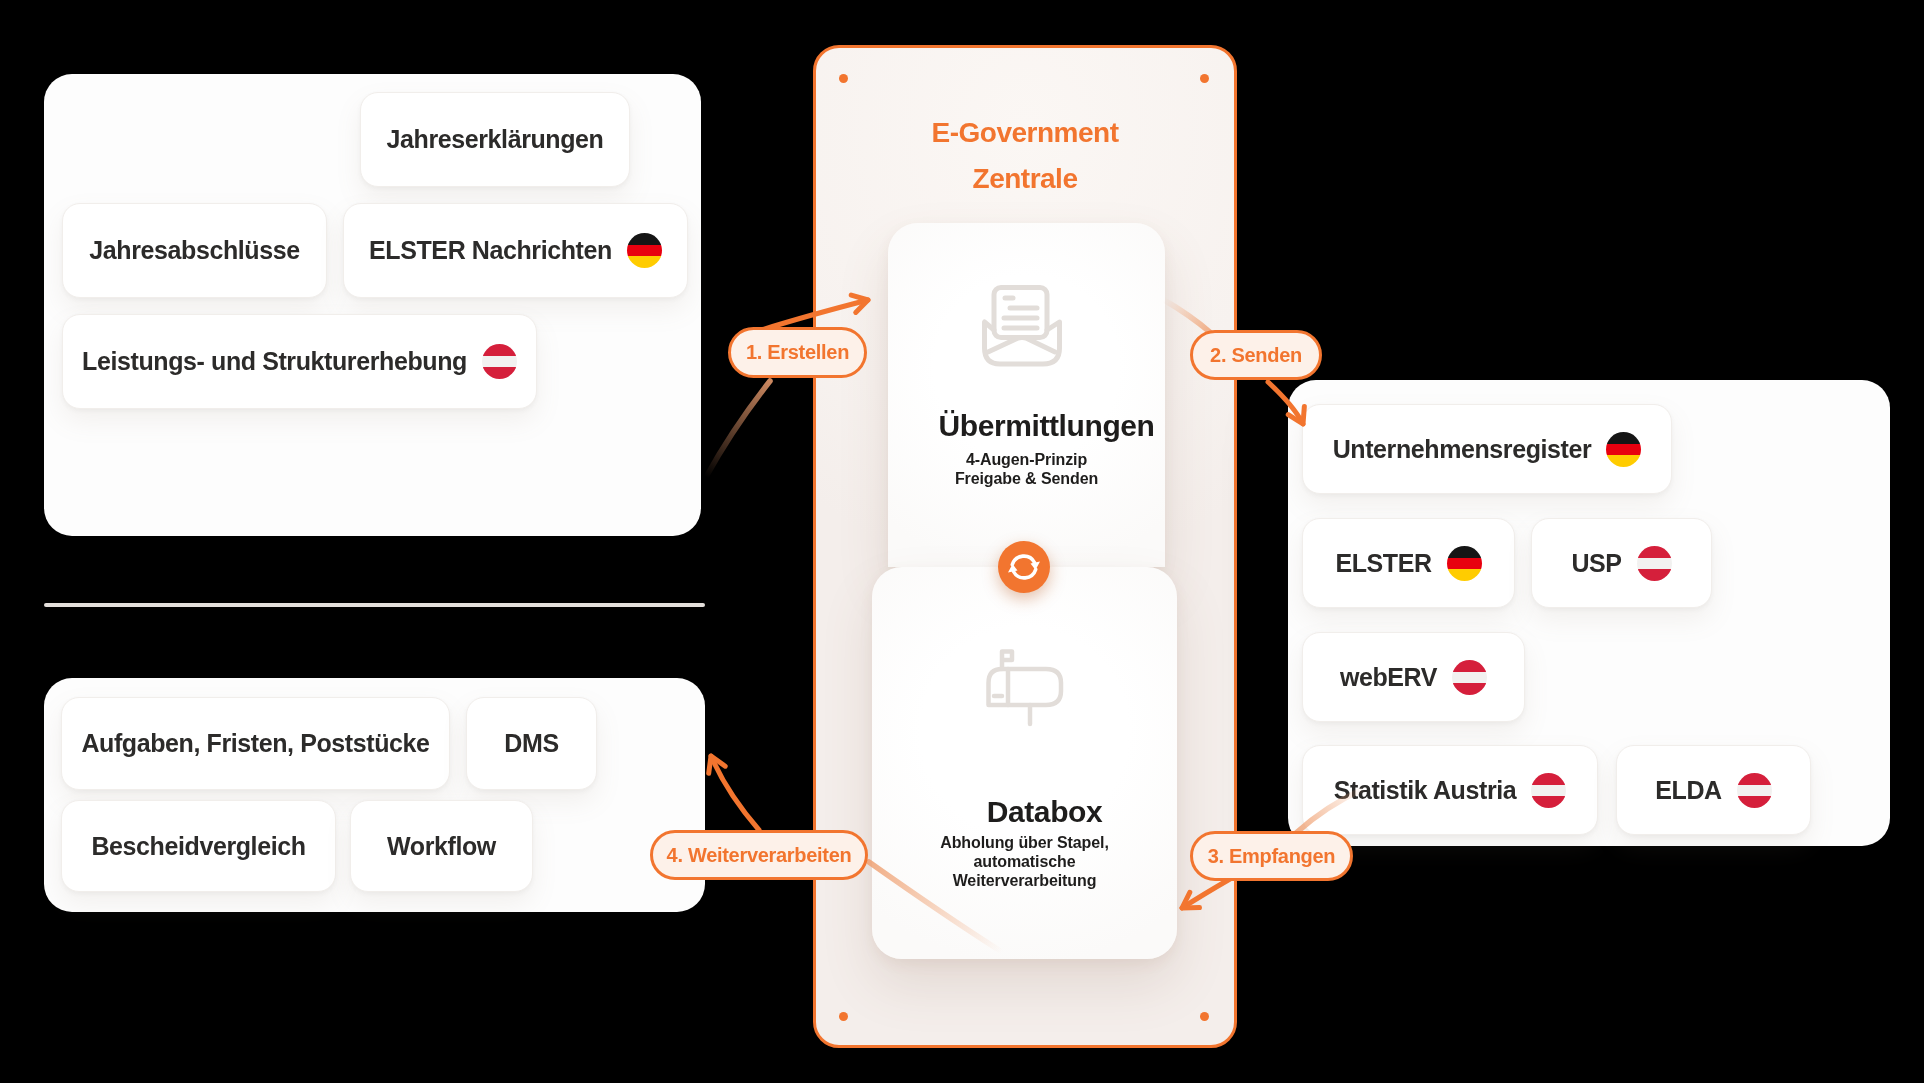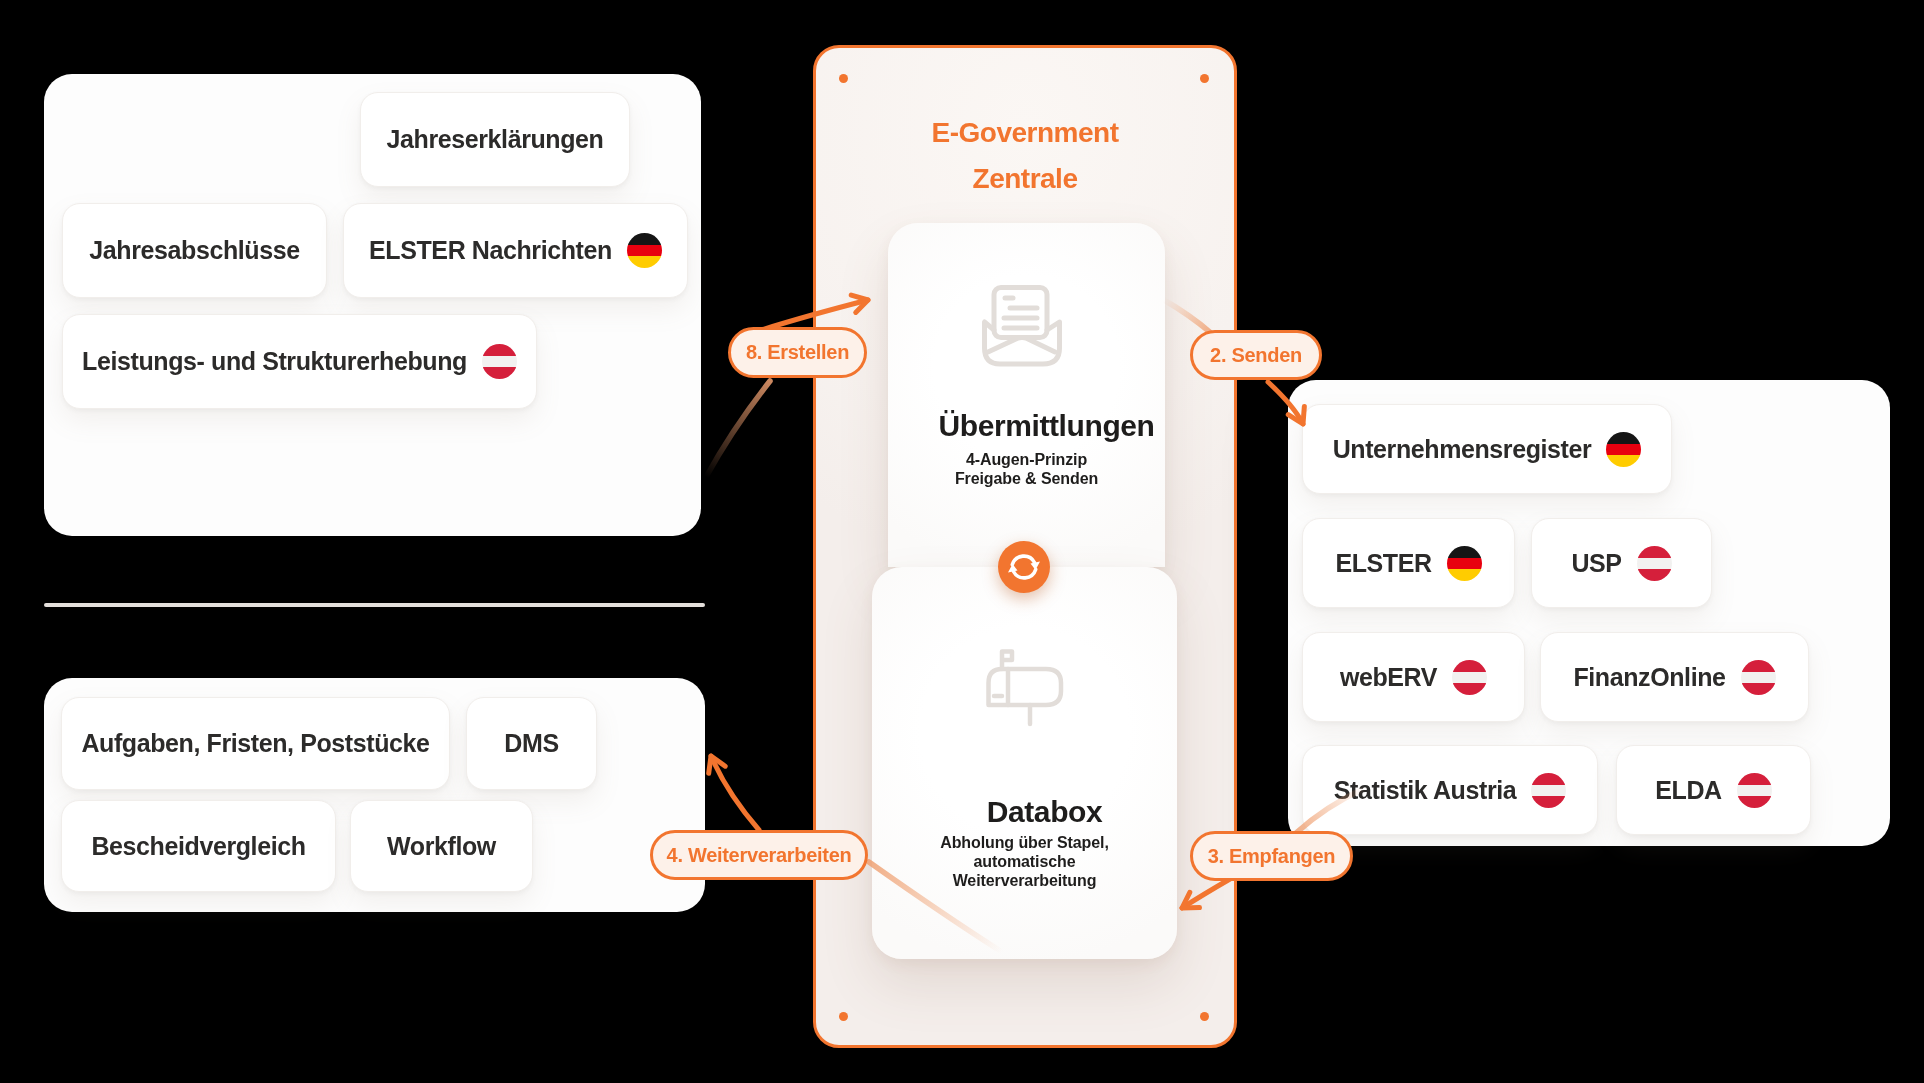--- a/index.html
+++ b/index.html
@@ -145,24 +145,20 @@
       <span class="flag de"></span>
     </div>
     <div class="chip" style="left:243px;top:138px;width:179px;height:88px;">
       <span>USP</span>
       <span class="flag at"></span>
     </div>
     <div class="chip" style="left:14px;top:252px;width:221px;height:88px;">
       <span>webERV</span>
       <span class="flag at"></span>
     </div>
-    <div class="chip" style="left:252px;top:252px;width:267px;height:88px;">
-      <span>FinanzOnline</span>
-      <span class="flag at"></span>
-    </div>
     <div class="chip" style="left:14px;top:365px;width:294px;height:88px;">
       <span>Statistik Austria</span>
       <span class="flag at"></span>
     </div>
     <div class="chip" style="left:328px;top:365px;width:193px;height:88px;">
       <span>ELDA</span>
       <span class="flag at"></span>
     </div>
   </div>
 
@@ -194,21 +190,21 @@
     <path d="M1296 833 Q1326 806 1365 788" fill="none" stroke="url(#g3)" stroke-width="5.5" stroke-linecap="round"></path>
     <path d="M869 862 Q944 915 1002 952" fill="none" stroke="url(#g4)" stroke-width="5.5" stroke-linecap="round"></path>
 
     <path d="M755 332 Q802 317 868 300" fill="none" stroke="#F2752F" stroke-width="5" stroke-linecap="round" marker-end="url(#ah)"></path>
     <path d="M1268 382 Q1294 406 1303 424" fill="none" stroke="#F2752F" stroke-width="5" stroke-linecap="round" marker-end="url(#ah)"></path>
     <path d="M1230 879 Q1204 894 1182 908" fill="none" stroke="#F2752F" stroke-width="5" stroke-linecap="round" marker-end="url(#ah)"></path>
     <path d="M759 830 Q727 793 711 756" fill="none" stroke="#F2752F" stroke-width="5" stroke-linecap="round" marker-end="url(#ah)"></path>
   </svg>
 
   <div class="step-badge" style="left:728px;top:327px;width:139px;height:51px;">
-    <span>8. Erstellen</span>
+    <span>1. Erstellen</span>
   </div>
   <div class="step-badge" style="left:1190px;top:330px;width:132px;height:50px;">
     <span>2. Senden</span>
   </div>
   <div class="step-badge" style="left:1190px;top:831px;width:163px;height:50px;">
     <span>3. Empfangen</span>
   </div>
   <div class="step-badge" style="left:650px;top:830px;width:218px;height:50px;">
     <span>4. Weiterverarbeiten</span>
   </div>

